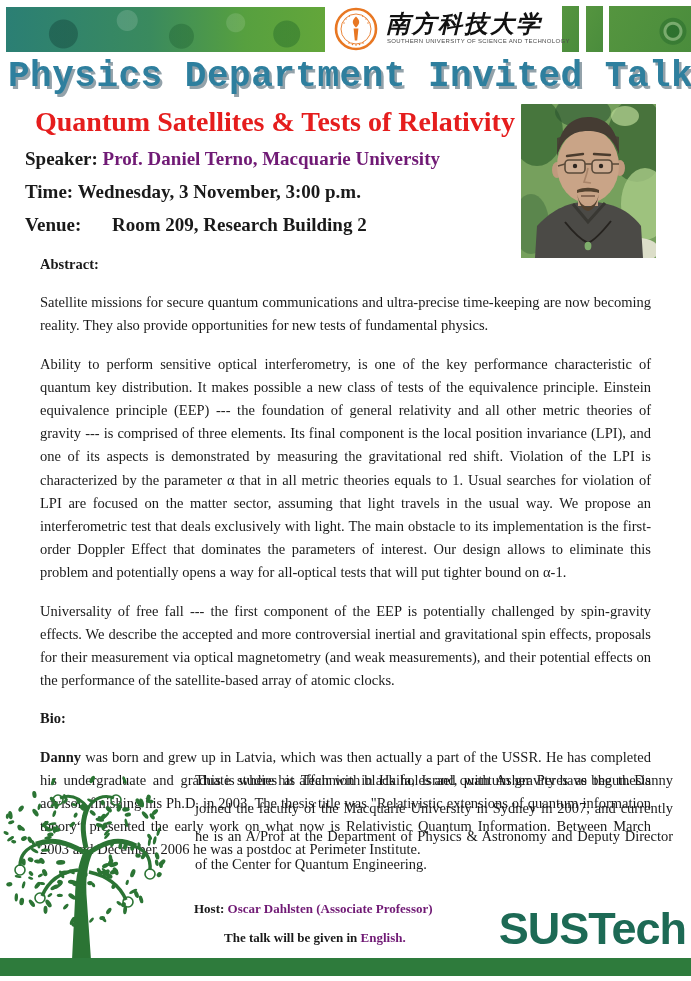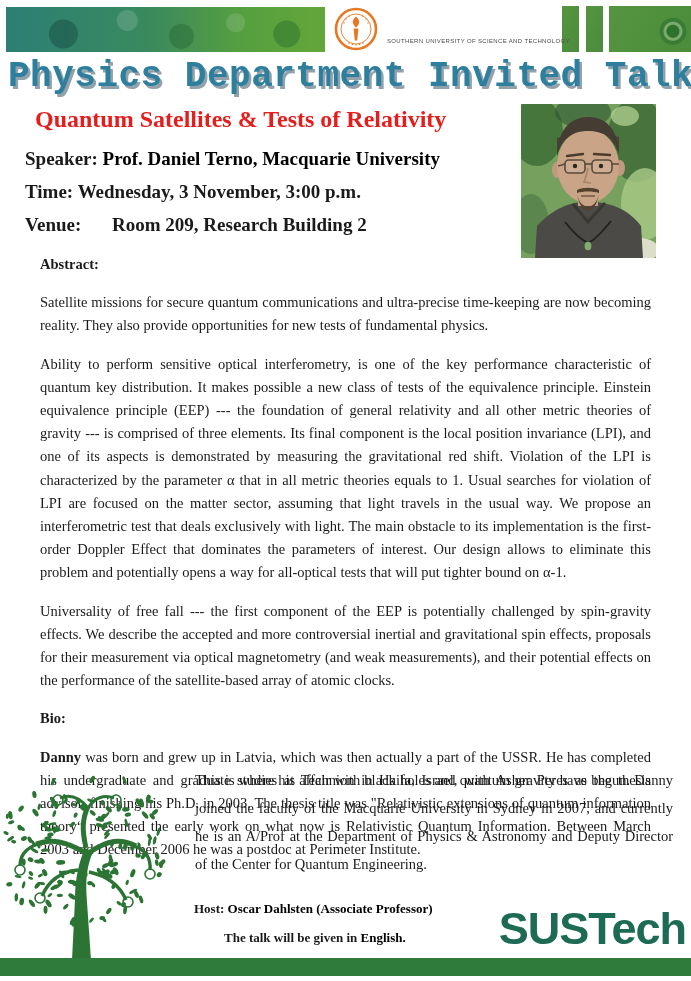--- a/index.html
+++ b/index.html
@@ -26,25 +26,25 @@
   .seal{position:absolute;left:0;top:1px;width:44px;height:44px;}
   .uni-cn{position:absolute;left:52px;top:2px;width:176px;font-weight:700;font-style:italic;
           font-size:24px;letter-spacing:2px;color:#111;white-space:nowrap;}
   .uni-en{position:absolute;left:53px;top:32px;width:176px;font-family:"Liberation Sans",sans-serif;
           font-size:6px;letter-spacing:.35px;color:#4a4a4a;white-space:nowrap;}
 
   
   .main-title{position:absolute;left:8px;top:56px;width:100%;text-align:left;
      font-family:Liberation Mono, monospace;font-weight:700;font-size:36px;
      color:#2e7f9e;text-shadow:2.5px 2.5px 0 rgba(40,70,85,.5);letter-spacing:.5px;}
-  .talk-title{position:absolute;left:35px;top:106px;font-weight:700;font-size:24px;color:#e51d1d;}
+  .talk-title{position:absolute;left:35px;top:106px;font-weight:700;font-size:28px;color:#e51d1d;}
 
   
   .info{position:absolute;left:25px;top:142px;font-weight:700;font-size:19px;line-height:33px;white-space:nowrap;}
-  .teal{color:#000000;font-family:Liberation Serif, serif;}
+  .teal{color:#701a75;font-family:Liberation Serif, serif;}
   .venue-gap{display:inline-block;width:26px;}
 
   
   .photo{position:absolute;left:521px;top:104px;width:135px;height:154px;}
 
   
   .flow{position:absolute;left:25px;top:238px;width:641px;font-size:14.5px;line-height:23.2px;}
   .flow p{margin:15px;text-align:justify;}
   .sec-head{font-weight:700;text-align:left !important;}
   .bio2{position:absolute;left:195px;top:766px;width:478px;font-size:14.5px;line-height:28px;text-align:justify;}
@@ -78,20 +78,21 @@
       <circle cx="15.5" cy="9" r="0.7" fill="#e87722"></circle>
         <circle cx="28.5" cy="9" r="0.7" fill="#e87722"></circle>
       <circle cx="32" cy="12" r="0.7" fill="#e87722"></circle>
         <circle cx="34" cy="16" r="0.7" fill="#e87722"></circle>
       <circle cx="15" cy="36" r="0.8" fill="#e87722"></circle>
         <circle cx="18.5" cy="37.5" r="0.8" fill="#e87722"></circle>
       <circle cx="22" cy="38" r="0.8" fill="#e87722"></circle>
         <circle cx="25.5" cy="37.5" r="0.8" fill="#e87722"></circle>
       <circle cx="29" cy="36" r="0.8" fill="#e87722"></circle>
     </svg>
+    <div class="uni-cn">南方科技大学</div>
     <div class="uni-en">SOUTHERN UNIVERSITY OF SCIENCE AND TECHNOLOGY</div>
   </div>
 
   <div class="main-title">Physics Department Invited Talk</div>
   <div class="talk-title">Quantum Satellites &amp; Tests of Relativity</div>
 
   <div class="info">
     <div>
       <span>Speaker:</span>
       <span class="teal">Prof. Daniel Terno, Macquarie University</span>

